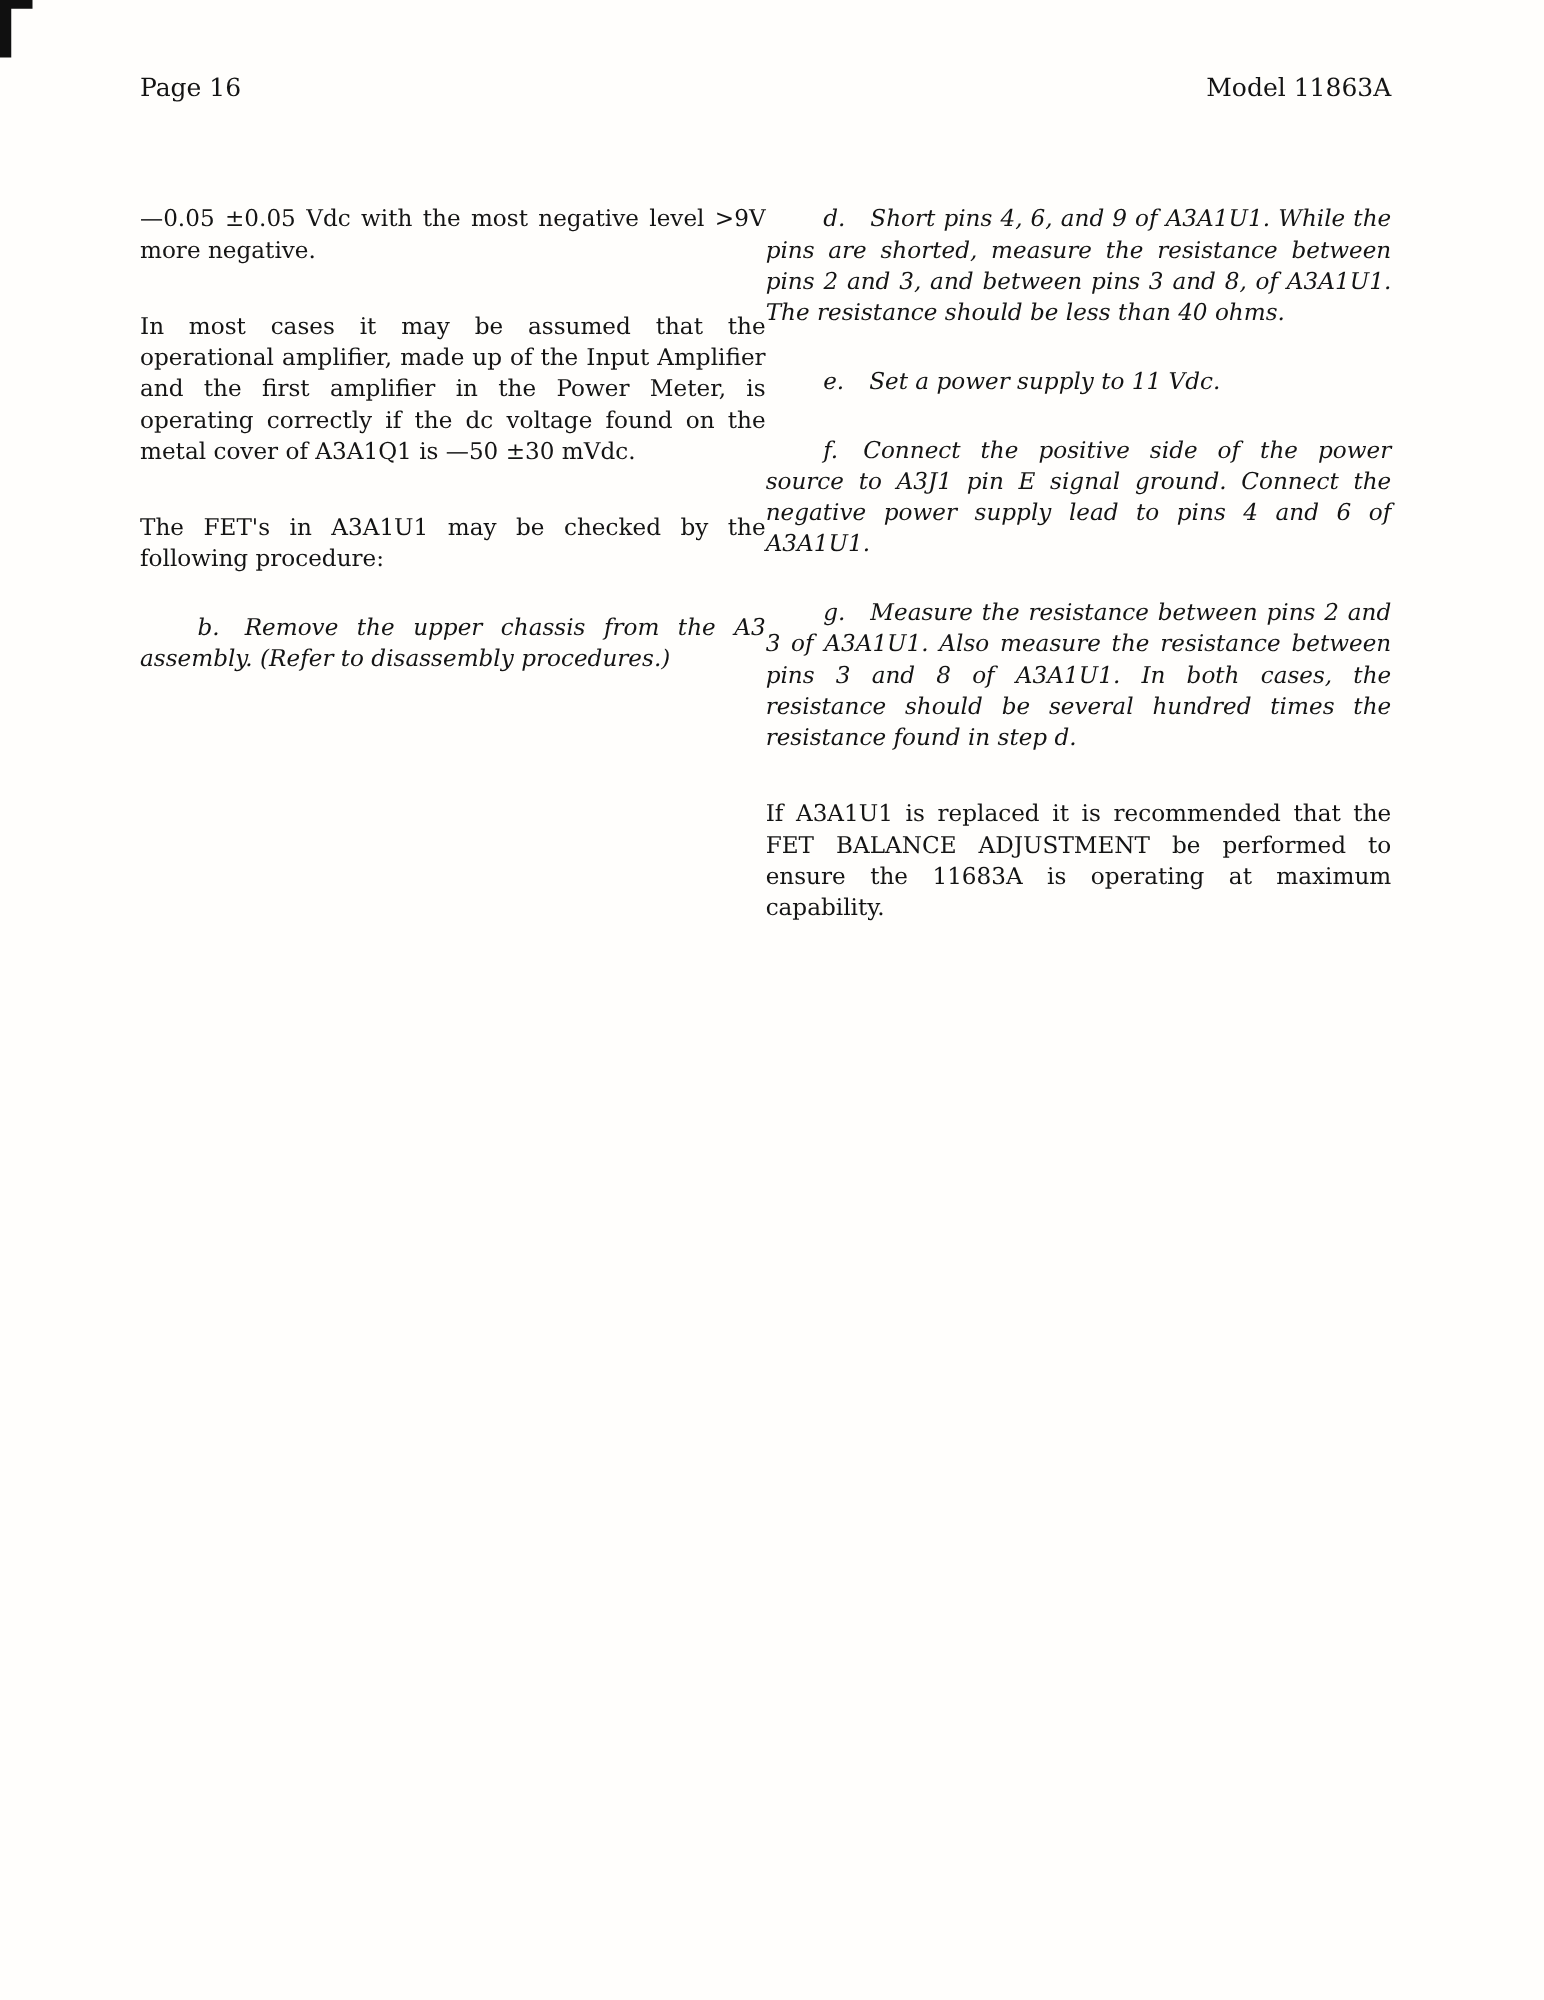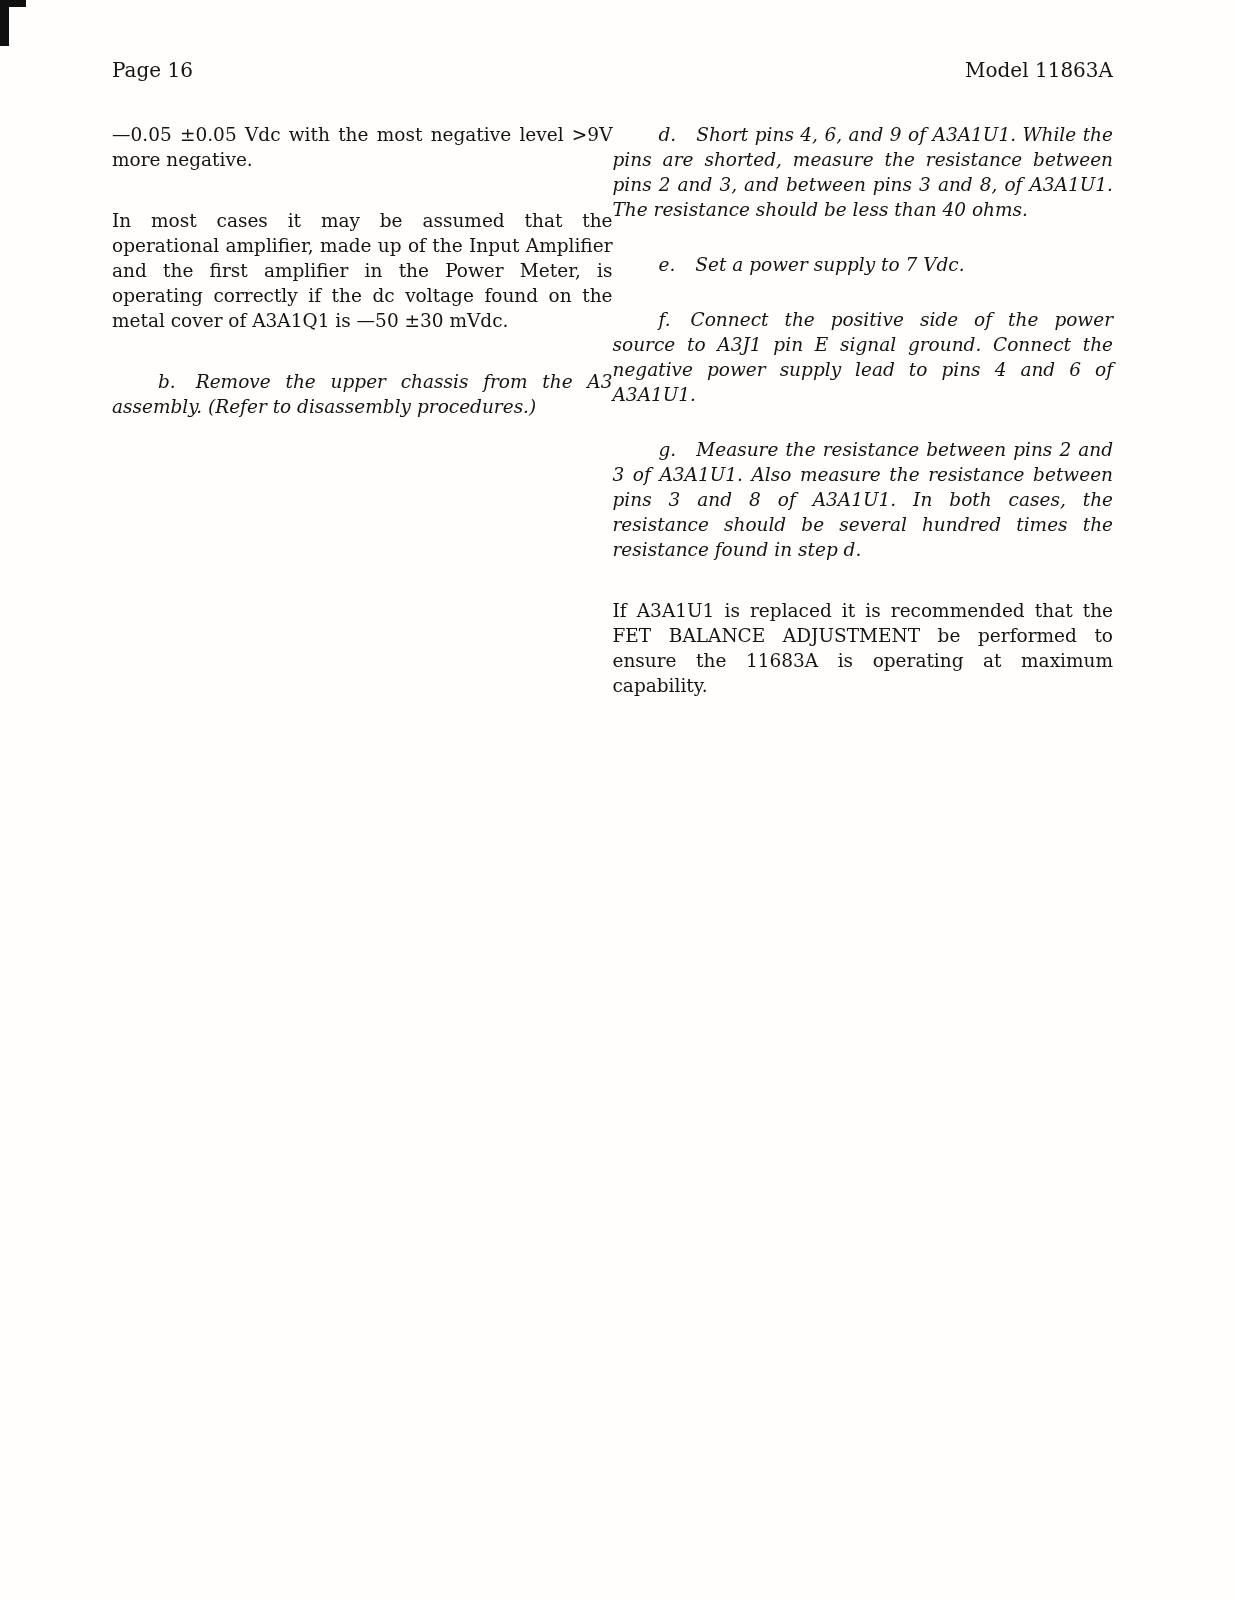--- a/index.html
+++ b/index.html
@@ -35,21 +35,21 @@
     background: #101010;
   }
   .page {
     padding: 58px 122px 0 112px;
   }
   .page-header {
     display: flex;
     justify-content: space-between;
     align-items: baseline;
     font-size: 20px;
-    margin-bottom: 40px;
+    margin-bottom: 81px;
   }
   .columns {
     display: flex;
   }
   .col {
     flex: 1 1 0;
     min-width: 0;
     font-size: 18.5px;
     line-height: 25px;
     text-align: justify;
@@ -85,37 +85,38 @@
     </div>
 
     <div class="columns">
 
       <div class="col">
 
         <p class="para gap-lg">—0.05 ±0.05 Vdc with the most negative level &gt;9V more negative.</p>
 
         <p class="para gap-lg">In most cases it may be assumed that the operational amplifier, made up of the Input Amplifier and the first amplifier in the Power Meter, is operating correctly if the dc voltage found on the metal cover of A3A1Q1 is —50 ±30 mVdc.</p>
 
+        <p class="para">The FET's in A3A1U1 may be checked by the following procedure:</p>
 
 
         <p class="para step">
           <span class="step-label">b.</span><span>Remove the upper chassis from the A3 assembly. (Refer to disassembly procedures.)</span>
         </p>
 
 
       </div>
 
       <div class="col">
 
         <p class="para step">
           <span class="step-label">d.</span><span>Short pins 4, 6, and 9 of A3A1U1. While the pins are shorted, measure the resistance between pins 2 and 3, and between pins 3 and 8, of A3A1U1. The resistance should be less than 40 ohms.</span>
         </p>
 
         <p class="para step">
-          <span class="step-label">e.</span><span>Set a power supply to 7 Vdc.</span>
+          <span class="step-label">e.</span><span>Set a power supply to 11 Vdc.</span>
         </p>
 
         <p class="para step">
           <span class="step-label">f.</span><span>Connect the positive side of the power source to A3J1 pin E signal ground. Connect the negative power supply lead to pins 4 and 6 of A3A1U1.</span>
         </p>
 
         <p class="para step gap-lg">
           <span class="step-label">g.</span><span>Measure the resistance between pins 2 and 3 of A3A1U1. Also measure the resistance between pins 3 and 8 of A3A1U1. In both cases, the resistance should be several hundred times the resistance found in step d.</span>
         </p>
 

